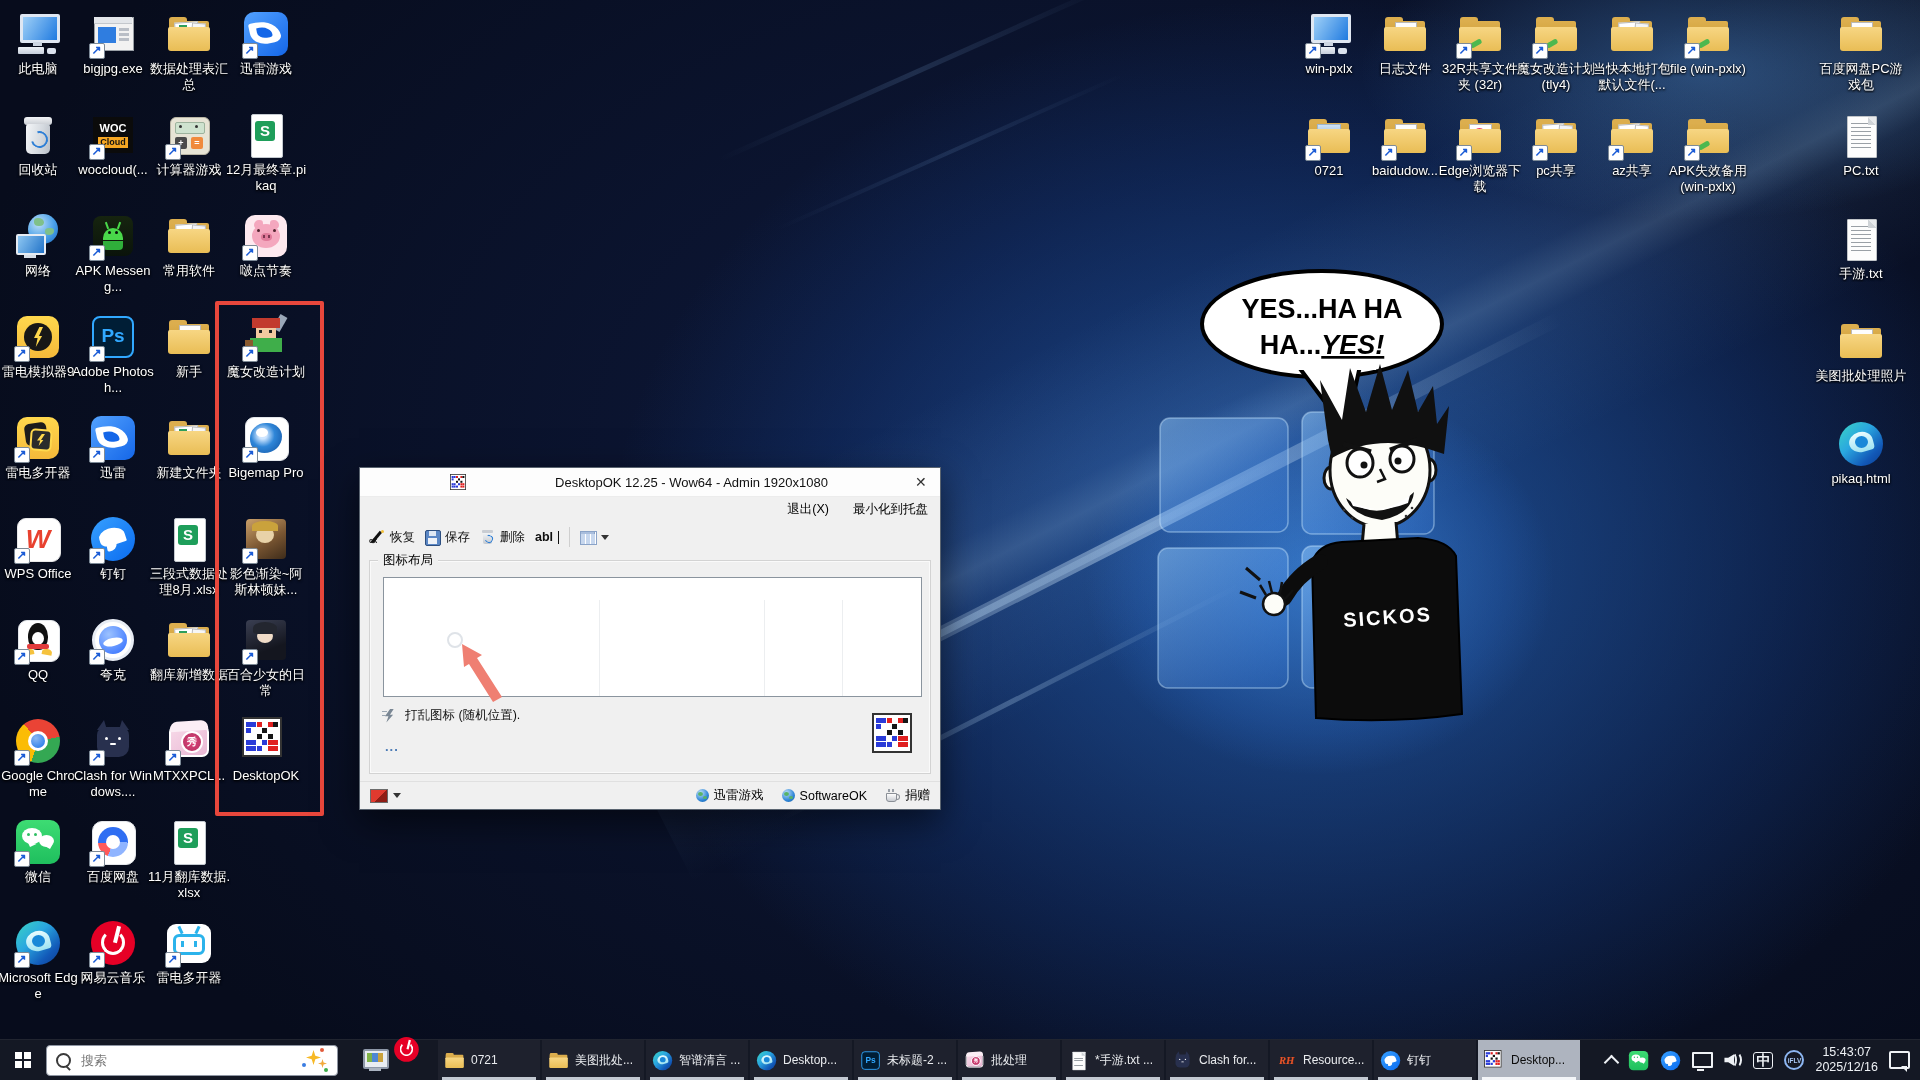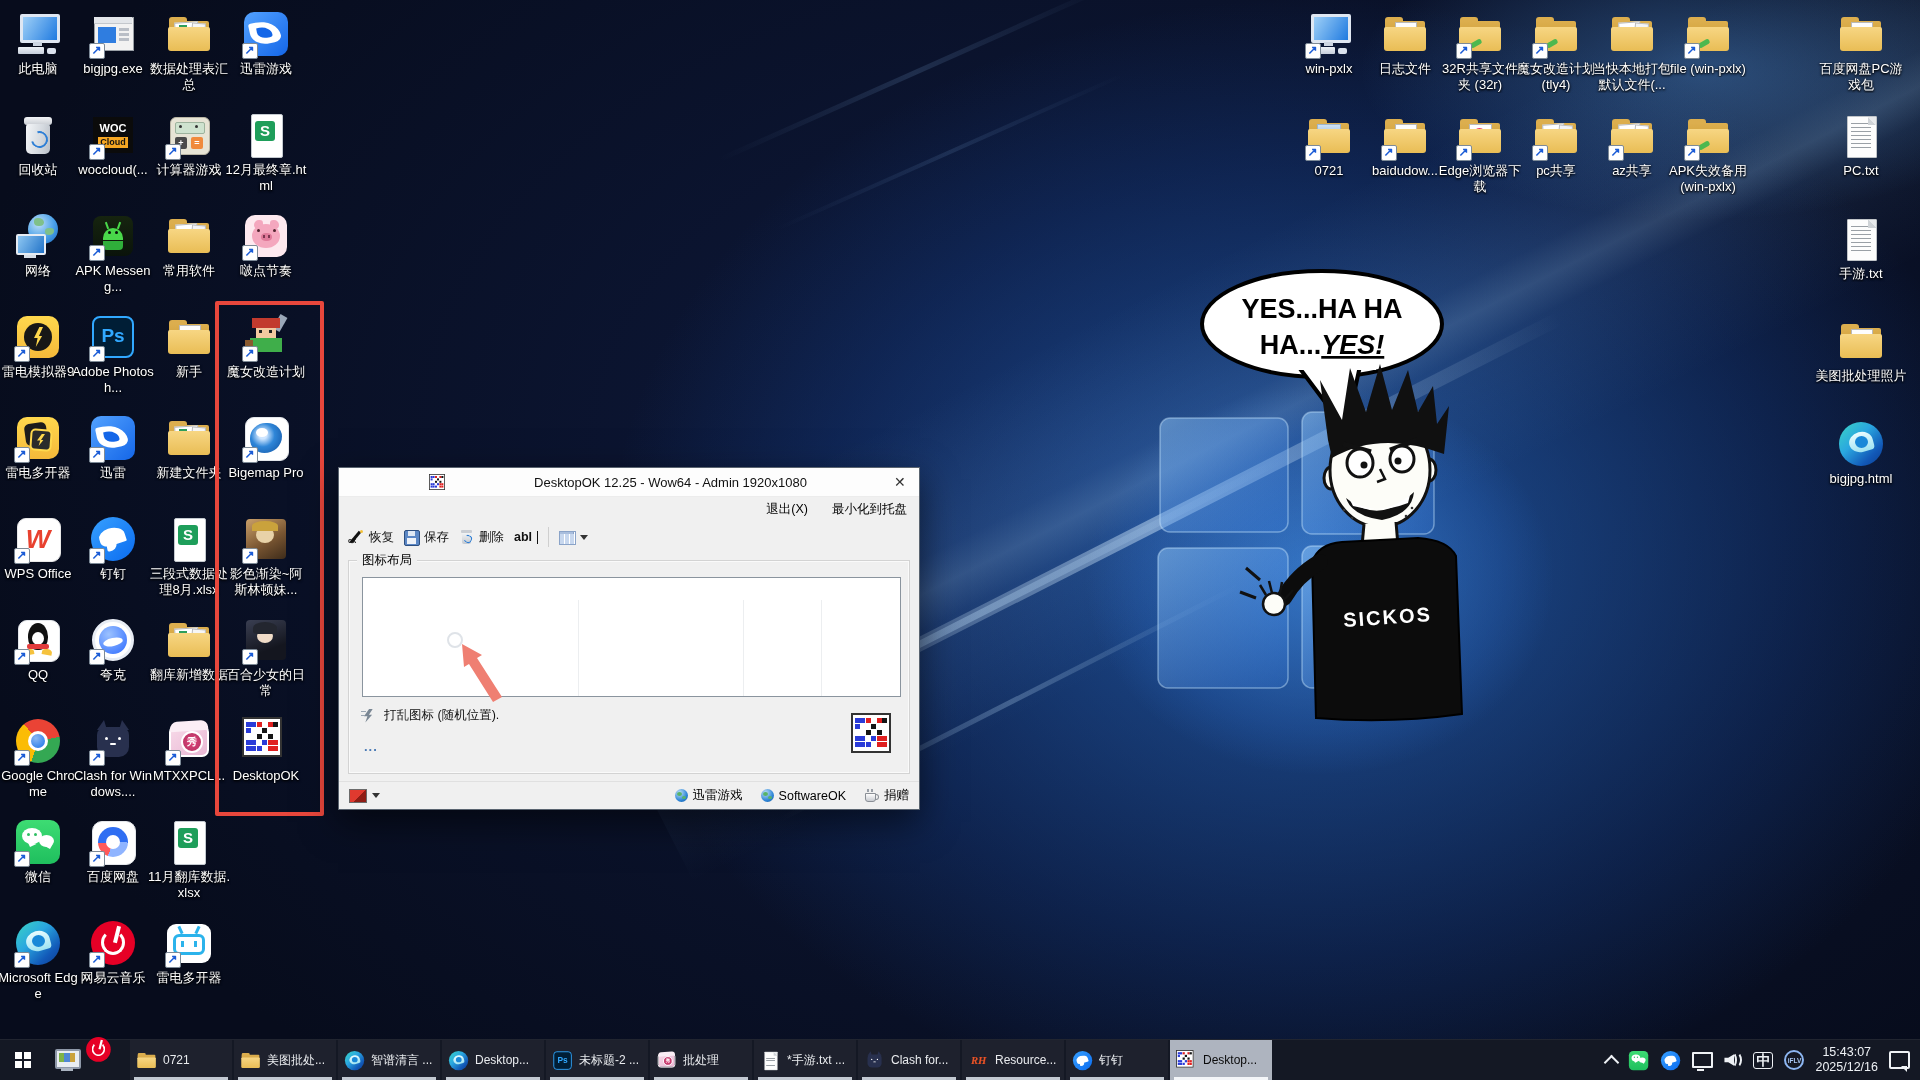--- a/index.html
+++ b/index.html
@@ -27,21 +27,21 @@
   .shirt{font:bold 20px "Liberation Sans",sans-serif;fill:#fff;text-anchor:middle;letter-spacing:2px}
   
   .dicon{position:absolute;text-align:center;z-index:4;cursor:default}
   .ic{position:relative;width:48px;height:48px;margin:0 auto}
   .dlabel{margin-top:3px;font-size:13px;line-height:16px;color:#fff;
           text-shadow:0 1px 2px #000,0 1px 3px rgba(0,0,0,.95);max-height:33px;overflow:hidden;word-break:break-all}
   
   .hl-box{position:absolute;left:215px;top:301px;width:101px;height:507px;border:4px solid #e8473c;border-radius:2px;z-index:6;pointer-events:none}
   .anno-arrow{position:absolute;left:426px;top:618px;z-index:20;pointer-events:none}
   
-  .win{position:absolute;left:338px;top:467px;width:580px;height:341px;background:#f0f0f0;
+  .win{position:absolute;left:359px;top:467px;width:580px;height:341px;background:#f0f0f0;
        border:1px solid #5a6470;box-shadow:0 12px 34px rgba(0,0,0,.55);z-index:10;font-size:13px;color:#000}
   .tbar{height:28px;background:#fdfdfd;display:flex;align-items:center;padding:0 8px;border-bottom:1px solid #ececec}
   .tbar .t{margin-left:7px;font-size:13px;color:#111}
   .close{margin-left:auto;font-size:14px;color:#333;width:22px;text-align:center;cursor:default}
   .menurow{height:25px;display:flex;align-items:center;justify-content:flex-end;gap:24px;padding:0 12px;background:#f0f0f0;font-size:12.5px}
   .toolbar{height:30px;display:flex;align-items:center;gap:10px;padding:0 9px}
   .tool{display:flex;align-items:center;gap:5px;font-size:12.5px;color:#111}
   .tsep{width:1px;height:20px;background:#cfcfcf}
   .gbox{position:absolute;left:9px;right:9px;top:92px;bottom:35px;border:1px solid #d3d3d3;box-shadow:inset 0 0 0 1px #fafafa}
   .gtitle{position:absolute;top:-9px;left:8px;background:#f0f0f0;padding:0 5px;font-size:12.5px}
@@ -476,21 +476,21 @@
         <span class="s" style="left:0;top:33px;width:14px;height:14px;background:#fff;border:1px solid #7d8a97;border-radius:2px"></span>
         <span class="s" style="left:1px;top:33px;width:13px;height:14px;color:#1b5cd6;font:bold 12px/14px 'Liberation Sans',sans-serif;text-align:center">↗</span>
       </div>
       <div class="dlabel">迅雷游戏</div>
     </div>
     <div class="dicon" style="left: 224px; top: 111px; width: 84px;">
       <div class="ic">
         <span class="s" style="left:9px;top:3px;width:30px;height:42px;background:#fff;border:1px solid #c3c9cf;border-radius:2px"></span>
         <span class="s" style="left:13px;top:10px;width:20px;height:20px;background:#1e9e5a;border-radius:3px;color:#fff;font:bold 15px/20px 'Liberation Sans',sans-serif;text-align:center">S</span>
       </div>
-      <div class="dlabel">12月最终章.html</div>
+      <div class="dlabel">12月最终章.pikaq</div>
     </div>
     <div class="dicon" style="left: 224px; top: 212px; width: 84px;">
       <div class="ic">
         <span class="s" style="left:3px;top:3px;width:42px;height:42px;border-radius:10px;background:#fde9ef"></span>
         <span class="s" style="left:12px;top:8px;width:9px;height:9px;background:#f4a7be;border-radius:60% 40% 0 50%"></span>
         <span class="s" style="left:28px;top:8px;width:9px;height:9px;background:#f4a7be;border-radius:40% 60% 50% 0"></span>
         <span class="s" style="left:10px;top:12px;width:28px;height:24px;background:#f4a7be;border-radius:50%"></span>
         <span class="s" style="left:19px;top:21px;width:11px;height:8px;background:#e07a9a;border-radius:45%"></span>
         <span class="s" style="left:21px;top:23px;width:2px;height:3px;background:#7c3650"></span>
         <span class="s" style="left:26px;top:23px;width:2px;height:3px;background:#7c3650"></span>
@@ -743,21 +743,21 @@
         <span class="s" style="left:3px;top:17px;width:42px;height:24px;background:linear-gradient(#f7d683,#e9bd55);border-radius:2px 2px 3px 3px"></span>
       </div>
       <div class="dlabel">美图批处理照片</div>
     </div>
     <div class="dicon" style="left: 1813px; top: 420px; width: 96px;">
       <div class="ic">
         <span class="s" style="left:2px;top:2px;width:44px;height:44px;border-radius:50%;background:linear-gradient(135deg,#3bd5c3 0%,#2aa7e0 40%,#1259b8 75%,#0b3e8f 100%)"></span>
         <span class="s" style="left:12px;top:12px;width:24px;height:20px;background:linear-gradient(#eafcff,#9fe3f2);border-radius:50% 50% 4px 50%;transform:rotate(-15deg)"></span>
         <span class="s" style="left:18px;top:16px;width:13px;height:12px;background:#1988d8;border-radius:50%"></span>
       </div>
-      <div class="dlabel">bigjpg.html</div>
+      <div class="dlabel">pikaq.html</div>
     </div>
   </div>
 
 <div class="hl-box"></div>
 
 <div class="win">
   <div class="tbar">
     <div class="ic" style="width: 16px; height: 16px; transform: scale(0.4); transform-origin: 0px 0px;" id="win-title-icon">
         <span class="s" style="left:0;top:0;width:40px;height:40px;background:#fff;border:2px solid #333;box-sizing:border-box"></span>
         <span class="s" style="left:4px;top:5px;width:5px;height:5px;background:#2a3bd8"></span>
@@ -904,20 +904,31 @@
 
 <div class="taskbar">
   <div class="start">
     <span class="wl">
         <span></span>
         <span></span>
         <span></span>
         <span></span>
       </span>
   </div>
+  <div class="search">
+    <span class="mag"></span>
+    <input placeholder="搜索" style="">
+    <span class="spark">
+      <span class="s" style="left:4px;top:3px;width:15px;height:15px;background:#f7b926;clip-path:polygon(50% 0,62% 38%,100% 50%,62% 62%,50% 100%,38% 62%,0 50%,38% 38%)"></span>
+      <span class="s" style="left:16px;top:12px;width:9px;height:9px;background:#f2a93c;clip-path:polygon(50% 0,62% 38%,100% 50%,62% 62%,50% 100%,38% 62%,0 50%,38% 38%)"></span>
+      <span class="s" style="left:18px;top:1px;width:4px;height:4px;background:#e25a3a;border-radius:50%"></span>
+      <span class="s" style="left:0;top:16px;width:4px;height:4px;background:#3a7de2;border-radius:50%"></span>
+      <span class="s" style="left:22px;top:21px;width:4px;height:4px;background:#3fae4a;border-radius:50%"></span>
+    </span>
+  </div>
   <div class="pin">
     <span style="position:relative;width:26px;height:24px;display:inline-block">
       <span class="s" style="left:1px;top:1px;width:22px;height:16px;background:#e9edf2;border:2px solid #8e98a8;border-radius:2px"></span>
       <span class="s" style="left:5px;top:5px;width:16px;height:9px;background:linear-gradient(90deg,#7fb347 0 34%,#4f87d4 34% 67%,#caa23c 67%)"></span>
       <span class="s" style="left:7px;top:20px;width:12px;height:3px;background:#aab3c0"></span>
     </span>
   </div>
   <div class="pin" id="pin-netease">
       <span class="ic" style="position: absolute; transform: scale(0.56); transform-origin: 0px 0px;">
         <span class="s" style="left:2px;top:2px;width:44px;height:44px;border-radius:50%;background:#e60026"></span>

